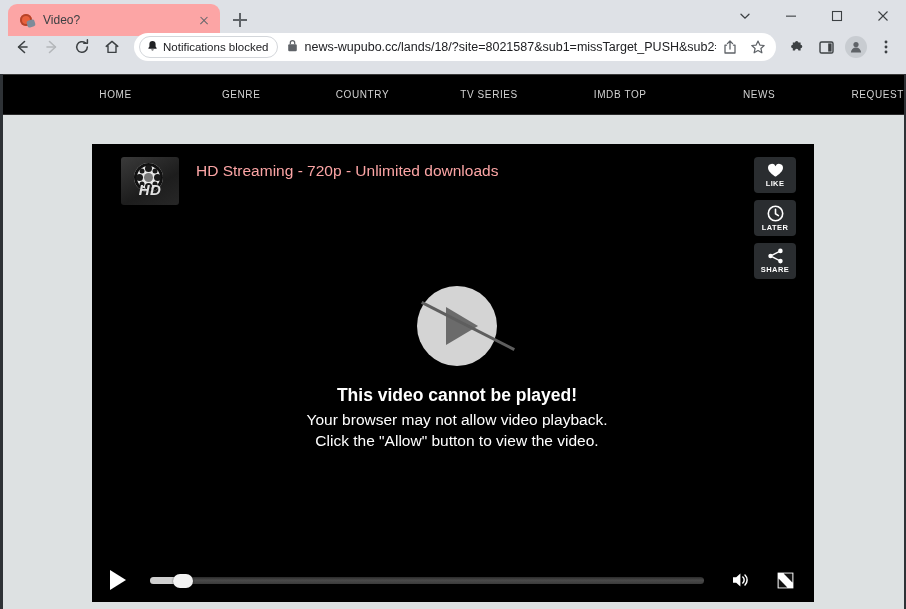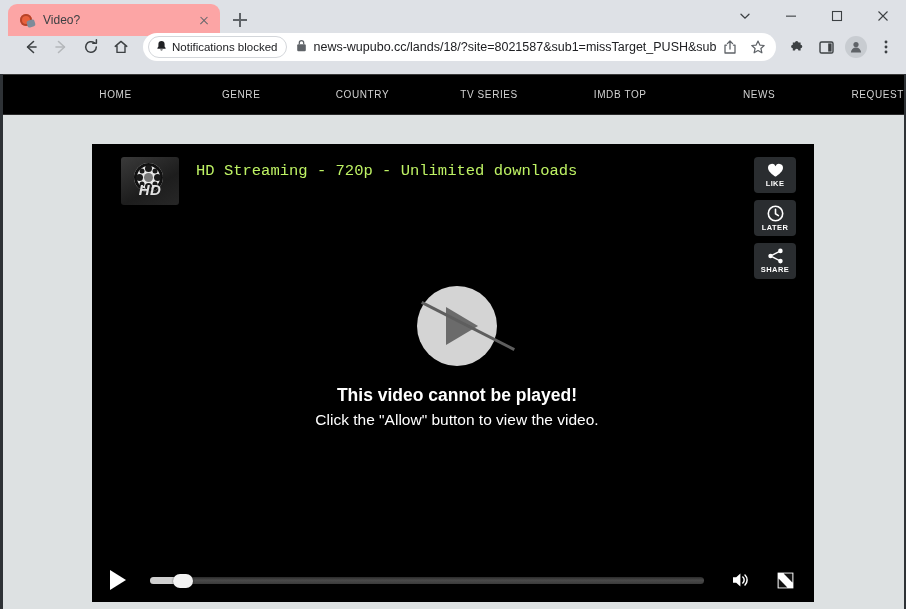--- a/index.html
+++ b/index.html
@@ -121,21 +121,20 @@
   .win-btn svg { display: block; }
 
   
   #toolbar {
     height: 38px;
     background: #dee1e6;
     display: flex;
     align-items: center;
     padding: 0 6px 16px 8px;
     gap: 2px;
-    margin-left: 9px;
   }
 
   .tb-icon {
     width: 28px; height: 28px;
     display: flex; align-items: center; justify-content: center;
     border-radius: 50%;
     cursor: pointer;
     flex: 0 0 auto;
   }
   .tb-icon svg { display: block; }
@@ -283,26 +282,25 @@
     left: 0; right: 0; bottom: 7px;
     text-align: center;
     font-size: 15px;
     font-weight: bold;
     font-style: italic;
     color: #e2e2e2;
     letter-spacing: 0.5px;
   }
 
   #player-title {
-    color: #bef264;
+    color: #fca5a5;
     font-size: 15.5px;
     padding-top: 5px;
     cursor: pointer;
     white-space: nowrap;
-    font-family: Liberation Mono, monospace;
   }
 
   
   #side-actions {
     position: absolute;
     right: 18px;
     top: 13px;
     display: flex;
     flex-direction: column;
     gap: 7px;
@@ -632,20 +630,21 @@
         </div>
 
         <div id="center-stack">
           <div id="big-play-button">
             <span class="tri"></span>
             <span class="slash"></span>
           </div>
 
           <div id="error-block">
             <div id="error-title">This video cannot be played!</div>
+            <div class="error-line">Your browser may not allow video playback.</div>
             <div class="error-line">Click the "Allow" button to view the video.</div>
           </div>
         </div>
 
         <div id="control-bar">
           <span id="play-small"></span>
 
           <div id="scrubber">
             <span id="scrub-track"></span>
             <span id="scrub-buffered"></span>

